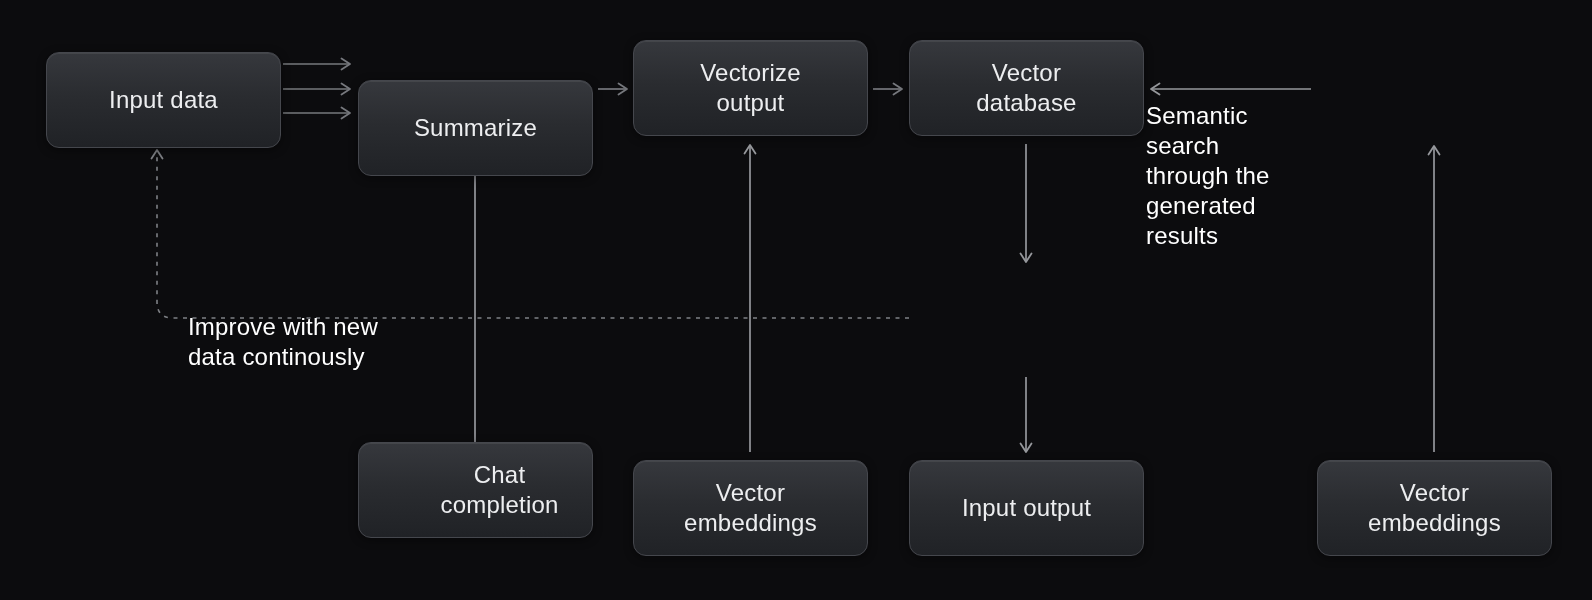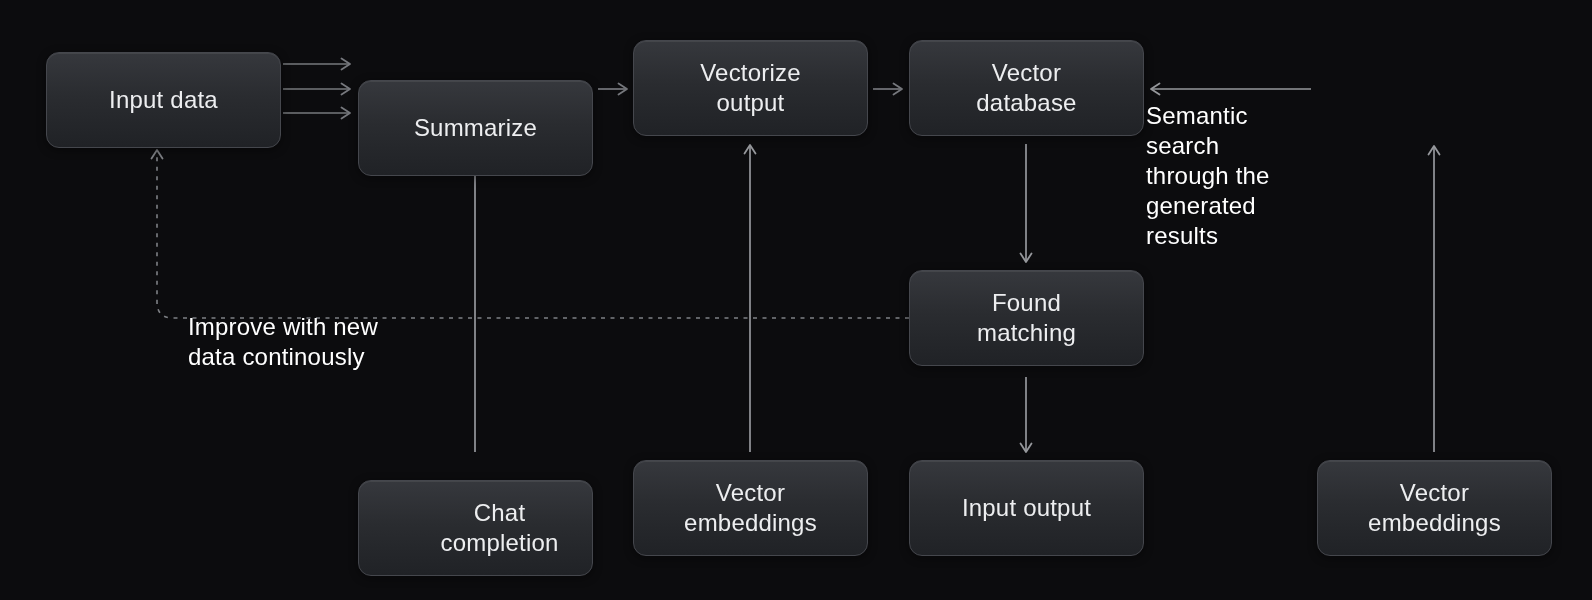--- a/index.html
+++ b/index.html
@@ -100,26 +100,22 @@
   </div>
   <div class="node" style="left:633px; top:40px;">
     <span>Vectorize
 output</span>
   </div>
   <div class="node" style="left:909px; top:40px;">
     <span>Vector
 database</span>
   </div>
 
-  <div class="node" style="left:909px; top:270px;">
-    <span>Found
-matching</span>
-  </div>
 
-  <div class="node" style="left:358px; top:480px;padding-left:48px;">
+  <div class="node" style="left:358px; top:442px;padding-left:48px;">
     <span>Chat
 completion</span>
   </div>
   <div class="node" style="left:633px; top:460px;">
     <span>Vector
 embeddings</span>
   </div>
   <div class="node" style="left:909px; top:460px;">
     <span>Input output</span>
   </div>

